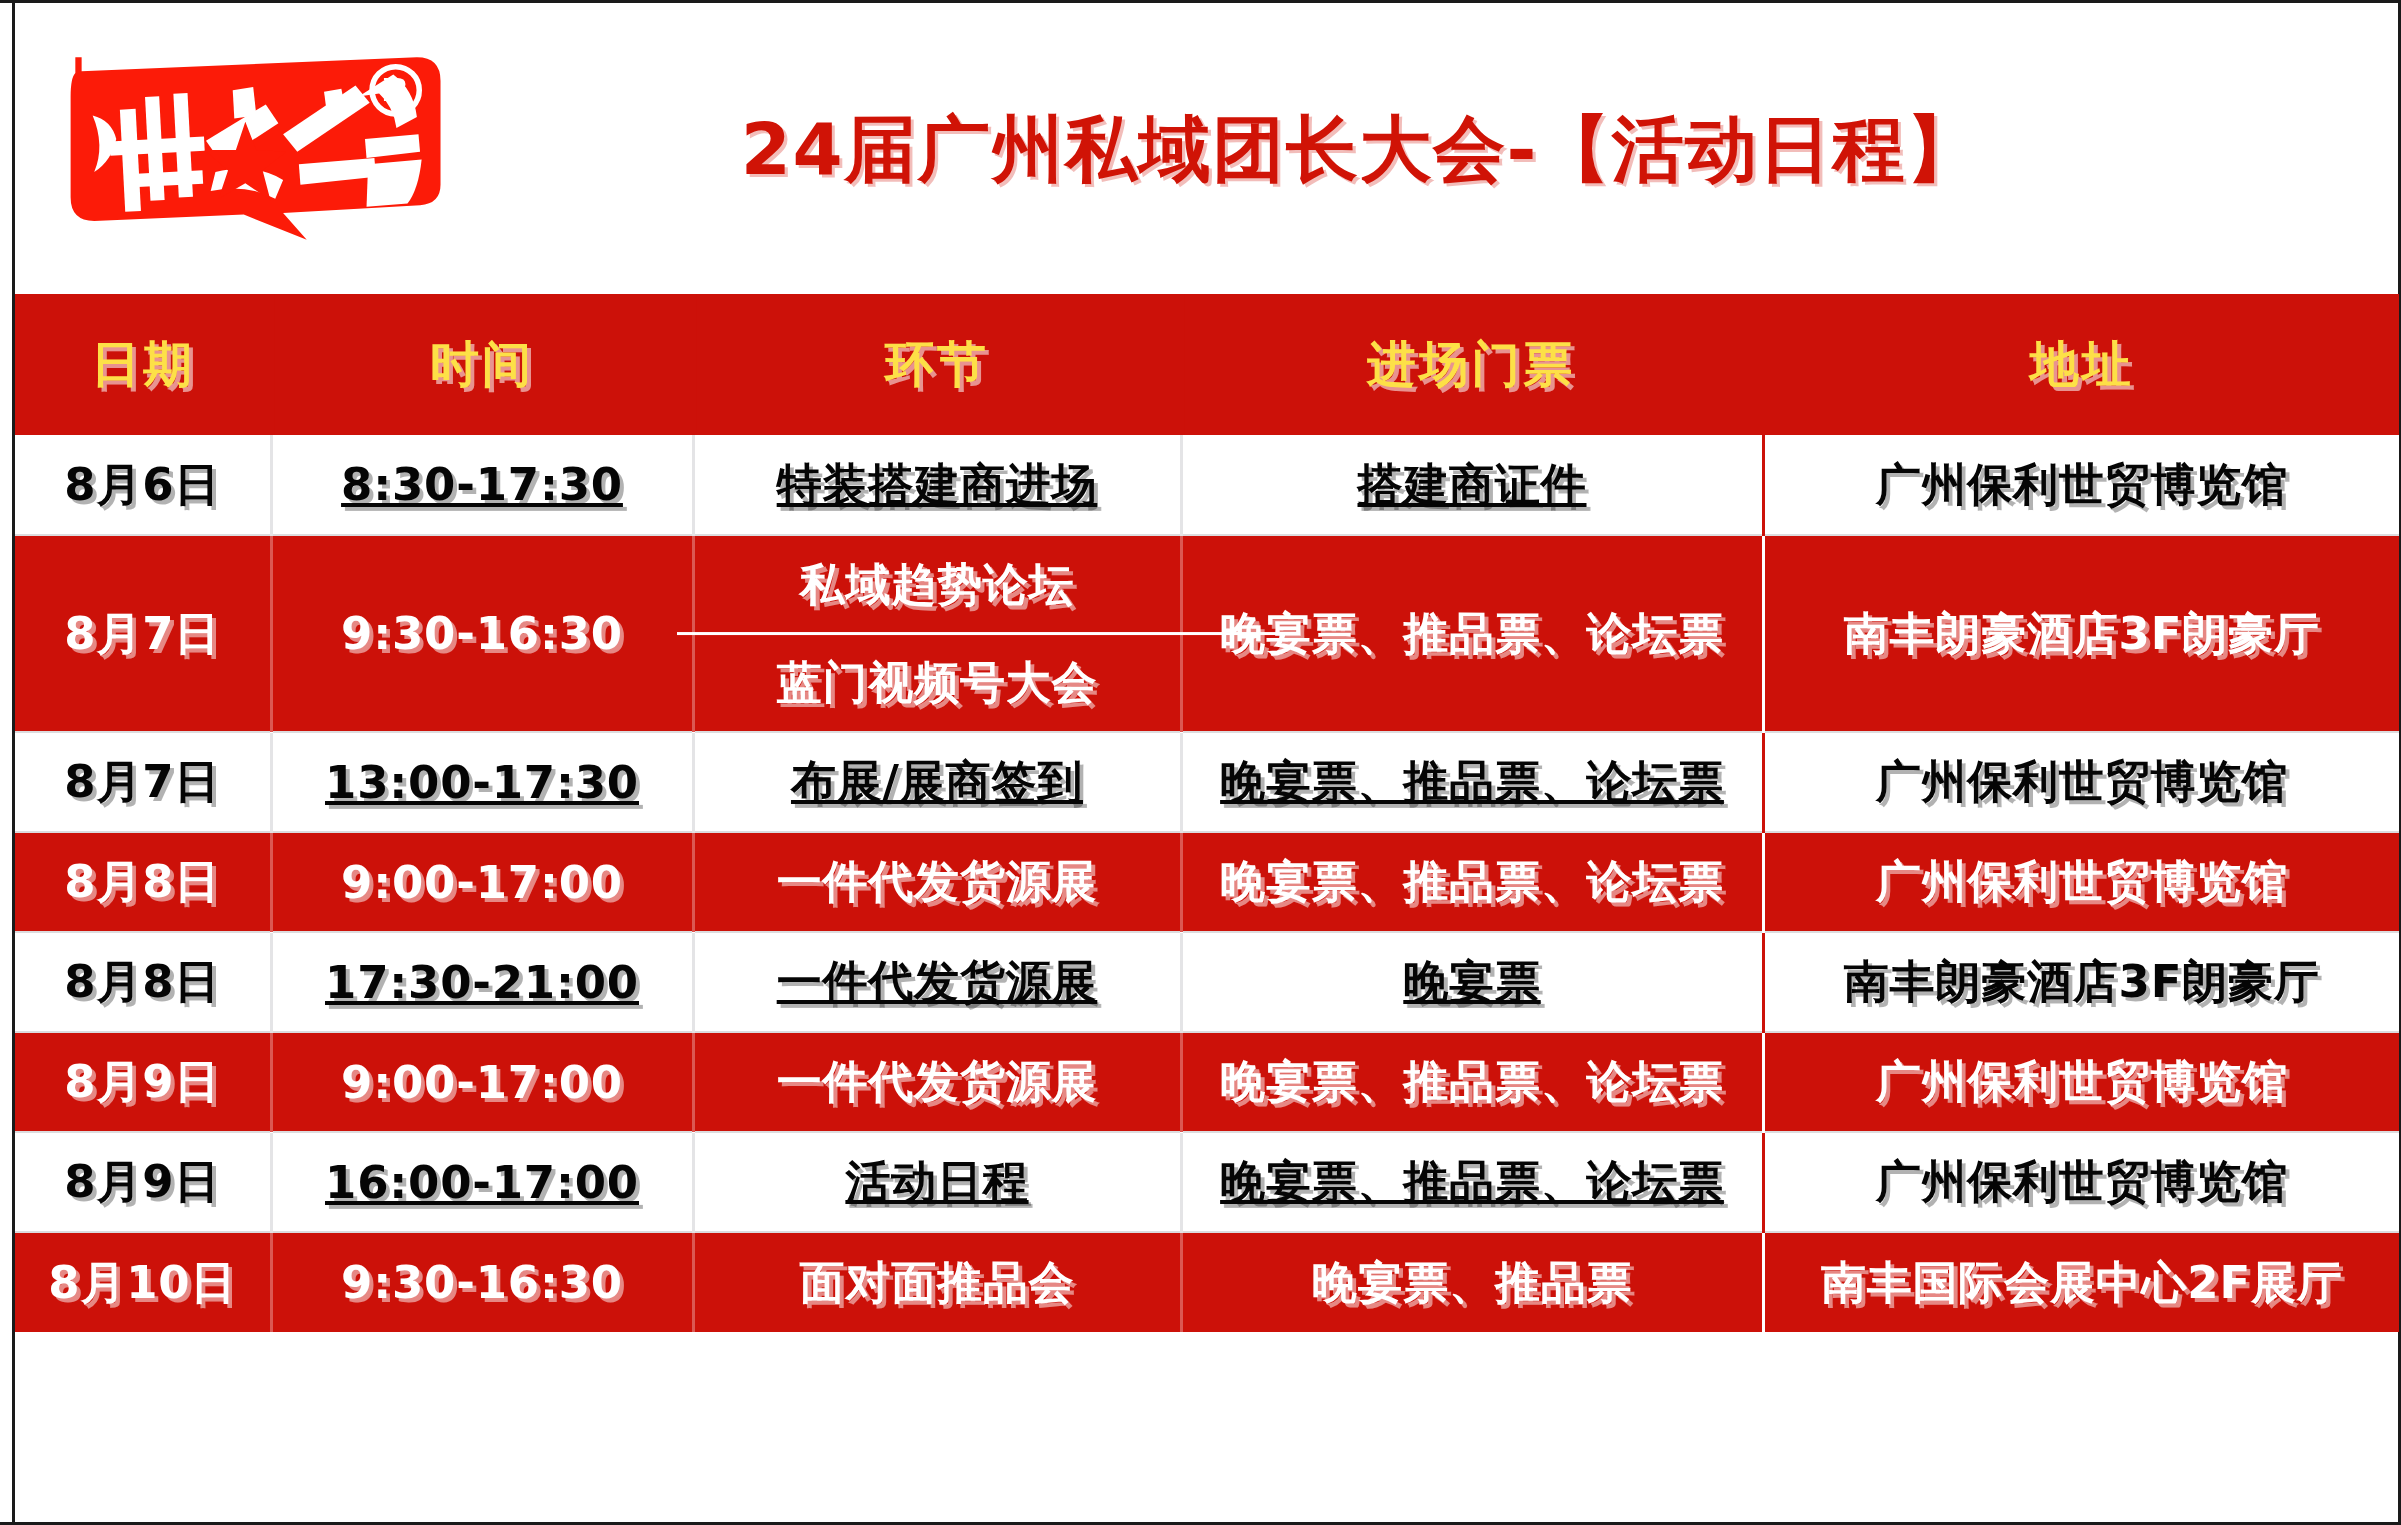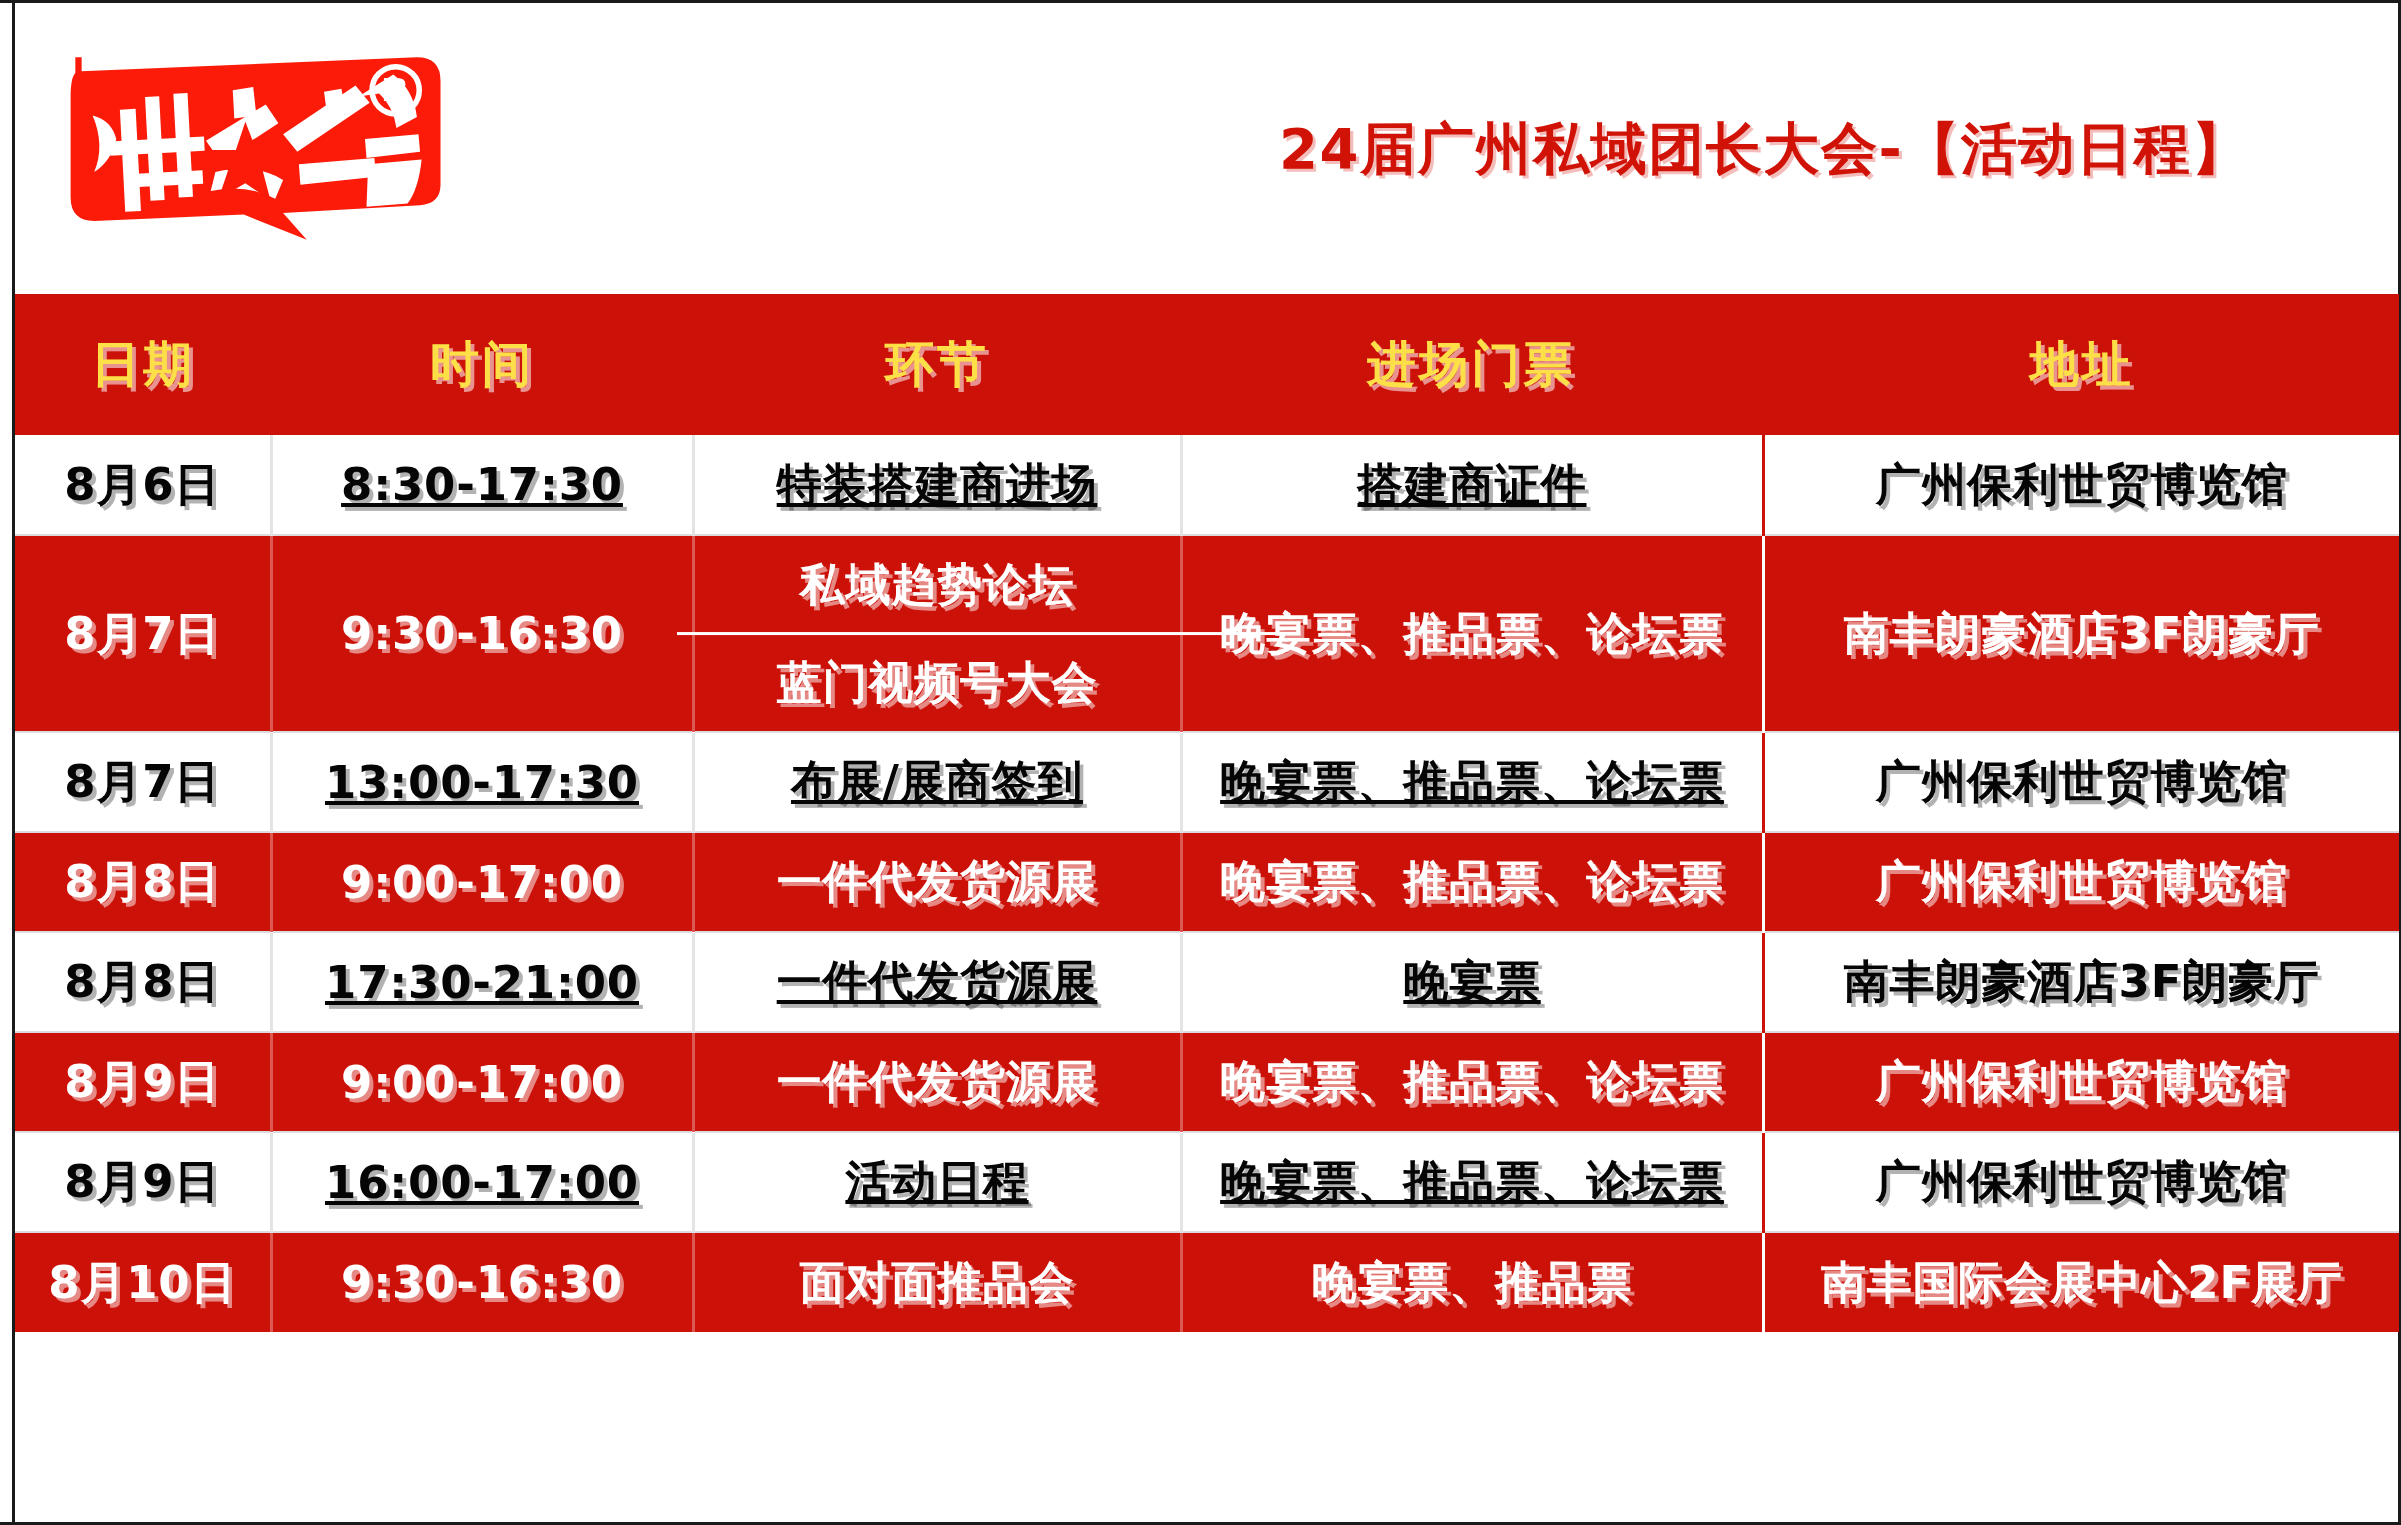--- a/index.html
+++ b/index.html
@@ -57,22 +57,22 @@
     position: relative;
     width: 425px;
     height: 205px;
     margin-left: 31.5px;
     flex: 0 0 auto;
   }
   .logo svg { display: block; }
 
   .conf-title {
     flex: 1 1 auto;
-    text-align: right;
-    font-size: 56px;
+    text-align: center;
+    font-size: 72px;
     font-weight: 700;
     color: #D01306;
     letter-spacing: 1.6px;
     line-height: 1;
     padding-right: 149px;
     text-shadow: 3.1px 3.1px 0 rgba(210,19,6,0.28);
     white-space: nowrap;
   }
 
   

